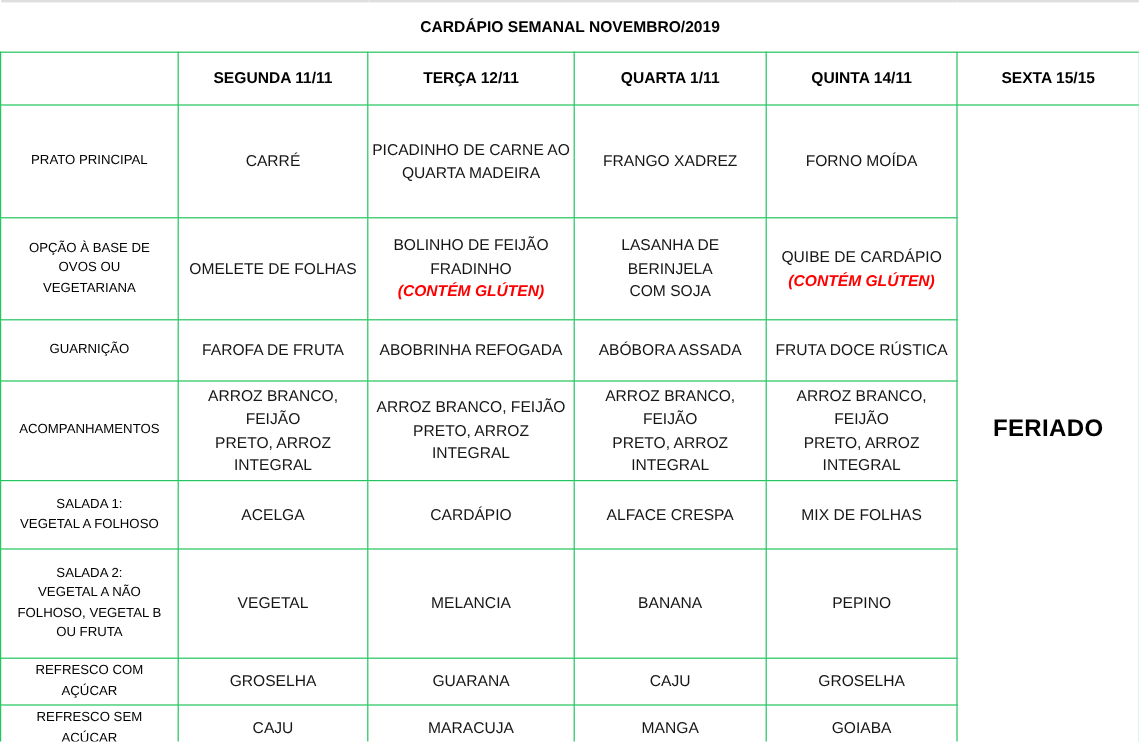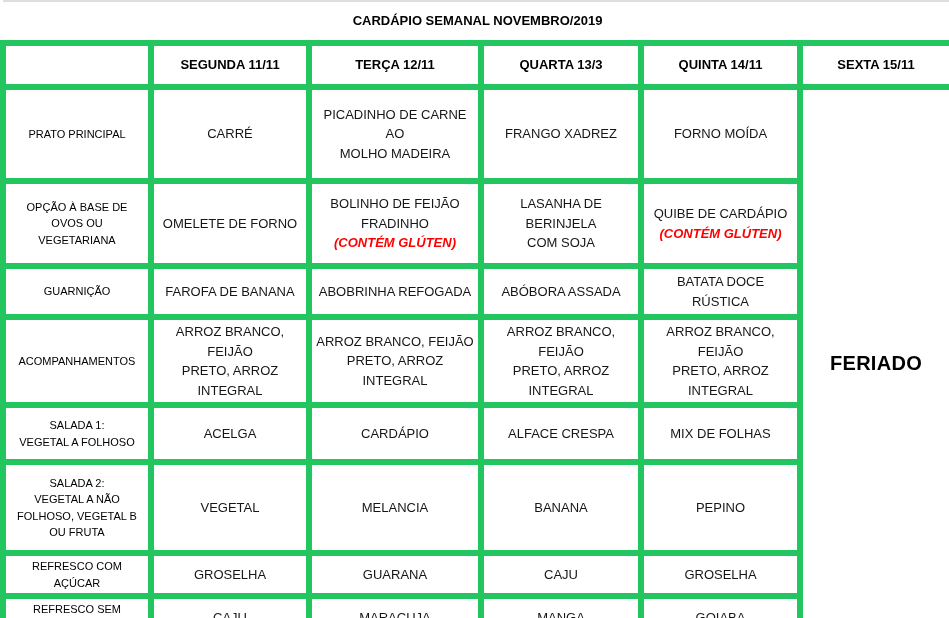--- a/index.html
+++ b/index.html
@@ -6,21 +6,21 @@
   .sheet{
     width:949px;height:618px;background:#fff;
     font-family:"Liberation Sans","DejaVu Sans",sans-serif;color:#000;
     box-sizing:border-box;
   }
   table.menu{
     width:949px;height:618px;table-layout:fixed;border-collapse:collapse;
     border-bottom:4px solid #000;
   }
   td{
-    border:6px solid #22c55e;
+    border:1px solid #22c55e;
     text-align:center;vertical-align:middle;
     padding:2px 3px;line-height:1.5;overflow:hidden;
     font-size:13px;
   }
   tr.title-row td{
     border:none;border-top:2px solid #dedede;
     font-weight:bold;font-size:13px;
   }
   td.day{font-weight:bold;font-size:13px;}
   td.lbl{font-weight:normal;white-space:pre-line;font-size:11px;}
@@ -58,78 +58,78 @@
 
     <tbody>
         <tr class="title-row r-title">
       <td colspan="6">CARDÁPIO SEMANAL NOVEMBRO/2019</td>
     </tr>
 
     <tr class="r-head">
       <td></td>
       <td class="day">SEGUNDA  11/11</td>
       <td class="day">TERÇA 12/11</td>
-      <td class="day">QUARTA 13/3</td>
+      <td class="day">QUARTA 1/11</td>
       <td class="day">QUINTA 14/11</td>
-      <td class="day">SEXTA 15/11</td>
+      <td class="day">SEXTA 15/15</td>
     </tr>
 
     <tr class="r1">
       <td class="lbl">PRATO PRINCIPAL</td>
       <td class="val">
             <span class="txt">CARRÉ</span>
           </td>
       <td class="val">
             <span class="txt">PICADINHO DE CARNE AO
-MOLHO MADEIRA</span>
+QUARTA MADEIRA</span>
           </td>
       <td class="val">
             <span class="txt">FRANGO XADREZ</span>
           </td>
       <td class="val">
             <span class="txt">FORNO MOÍDA</span>
           </td>
       <td class="holiday" rowspan="8">FERIADO</td>
     </tr>
 
     <tr class="r2">
       <td class="lbl">OPÇÃO À BASE DE
 OVOS OU
 VEGETARIANA</td>
       <td class="val">
-            <span class="txt">OMELETE DE FORNO</span>
+            <span class="txt">OMELETE DE FOLHAS</span>
           </td>
       <td class="val">
         <span class="txt">BOLINHO DE FEIJÃO
 FRADINHO</span>
         <span class="note">(CONTÉM GLÚTEN)</span>
       </td>
       <td class="val">
             <span class="txt">LASANHA DE BERINJELA
 COM SOJA</span>
           </td>
       <td class="val">
         <span class="txt">QUIBE DE CARDÁPIO</span>
         <span class="note">(CONTÉM GLÚTEN)</span>
       </td>
     </tr>
 
     <tr class="r3">
       <td class="lbl">GUARNIÇÃO</td>
       <td class="val">
-            <span class="txt">FAROFA DE BANANA</span>
+            <span class="txt">FAROFA DE FRUTA</span>
           </td>
       <td class="val">
             <span class="txt">ABOBRINHA REFOGADA</span>
           </td>
       <td class="val">
             <span class="txt">ABÓBORA ASSADA</span>
           </td>
       <td class="val">
-            <span class="txt">BATATA DOCE RÚSTICA</span>
+            <span class="txt">FRUTA DOCE RÚSTICA</span>
           </td>
     </tr>
 
     <tr class="r4">
       <td class="lbl">ACOMPANHAMENTOS</td>
       <td class="val">
             <span class="txt">ARROZ BRANCO, FEIJÃO
 PRETO, ARROZ INTEGRAL</span>
           </td>
       <td class="val">

